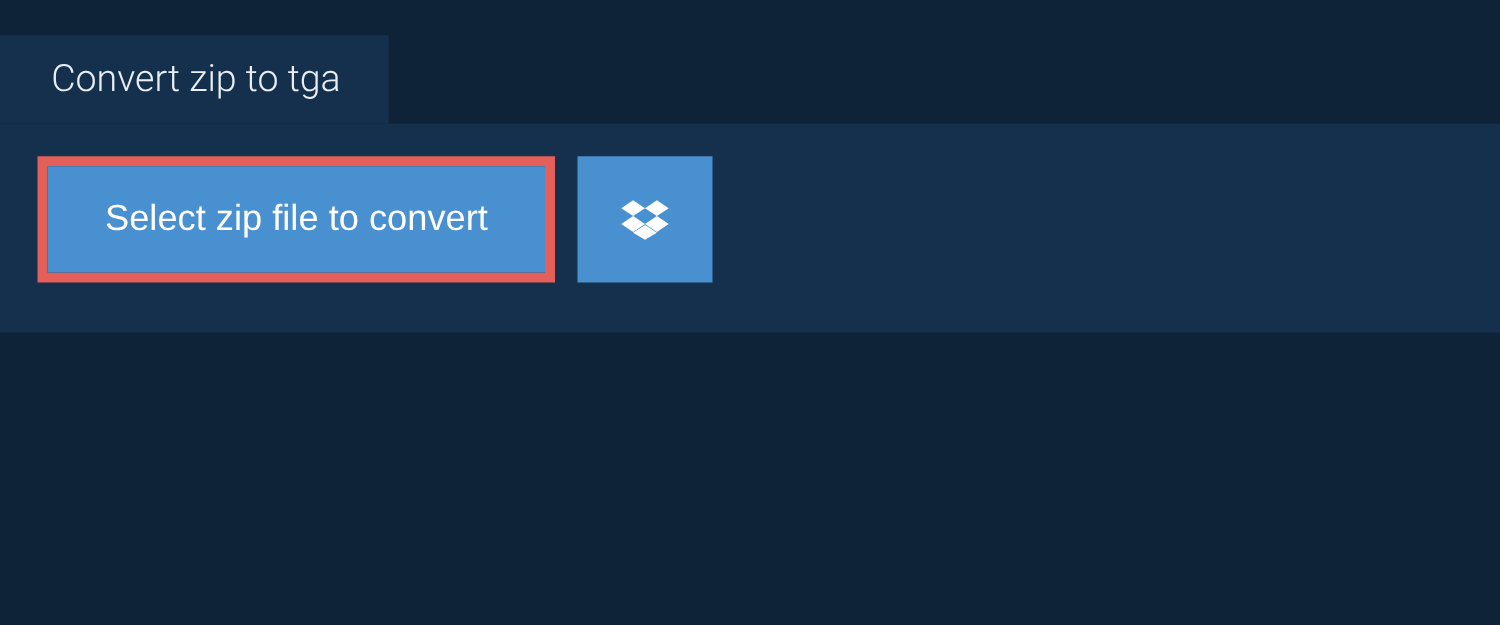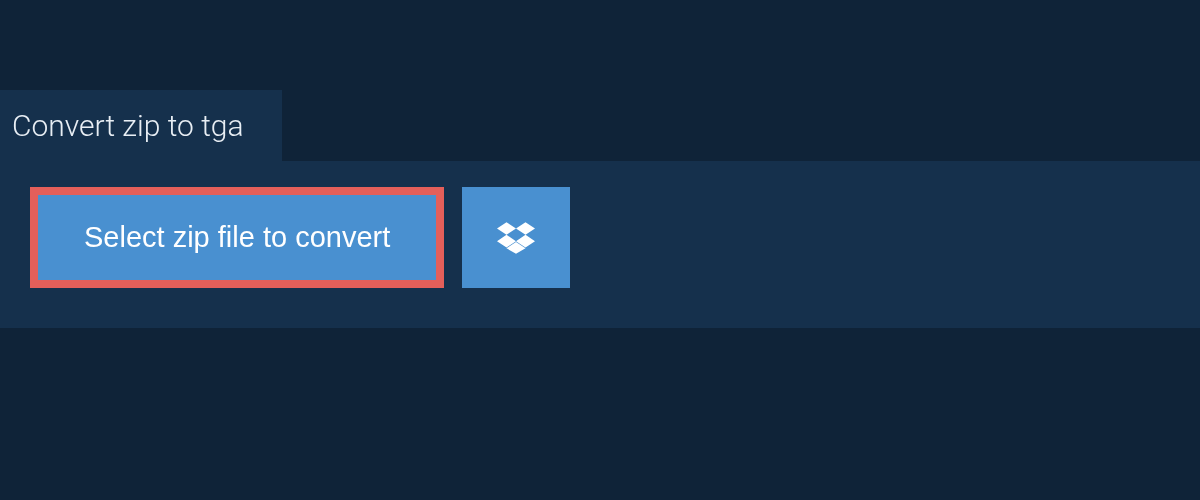--- a/index.html
+++ b/index.html
@@ -10,25 +10,25 @@
     body {
       width: 1200px;
       height: 500px;
       background: #0f2338;
       font-family: -apple-system, BlinkMacSystemFont, "Segoe UI", Roboto, "Helvetica Neue", Arial, sans-serif;
       overflow: hidden;
     }
     .tab-header {
       display: inline-block;
       background: #15304c;
-      padding: 18px 38px 18px 12px;
+      padding: 18px 38px 18px 41px;
       color: #e8eef4;
       font-size: 30px;
       font-weight: 300;
-      margin-top: 90px;
+      margin-top: 28px;
       margin-left: 0;
       text-align: right;
     }
     .panel {
       background: #15304c;
       width: 100%;
       padding: 26px 30px 40px 30px;
     }
     .button-row {
       display: flex;

